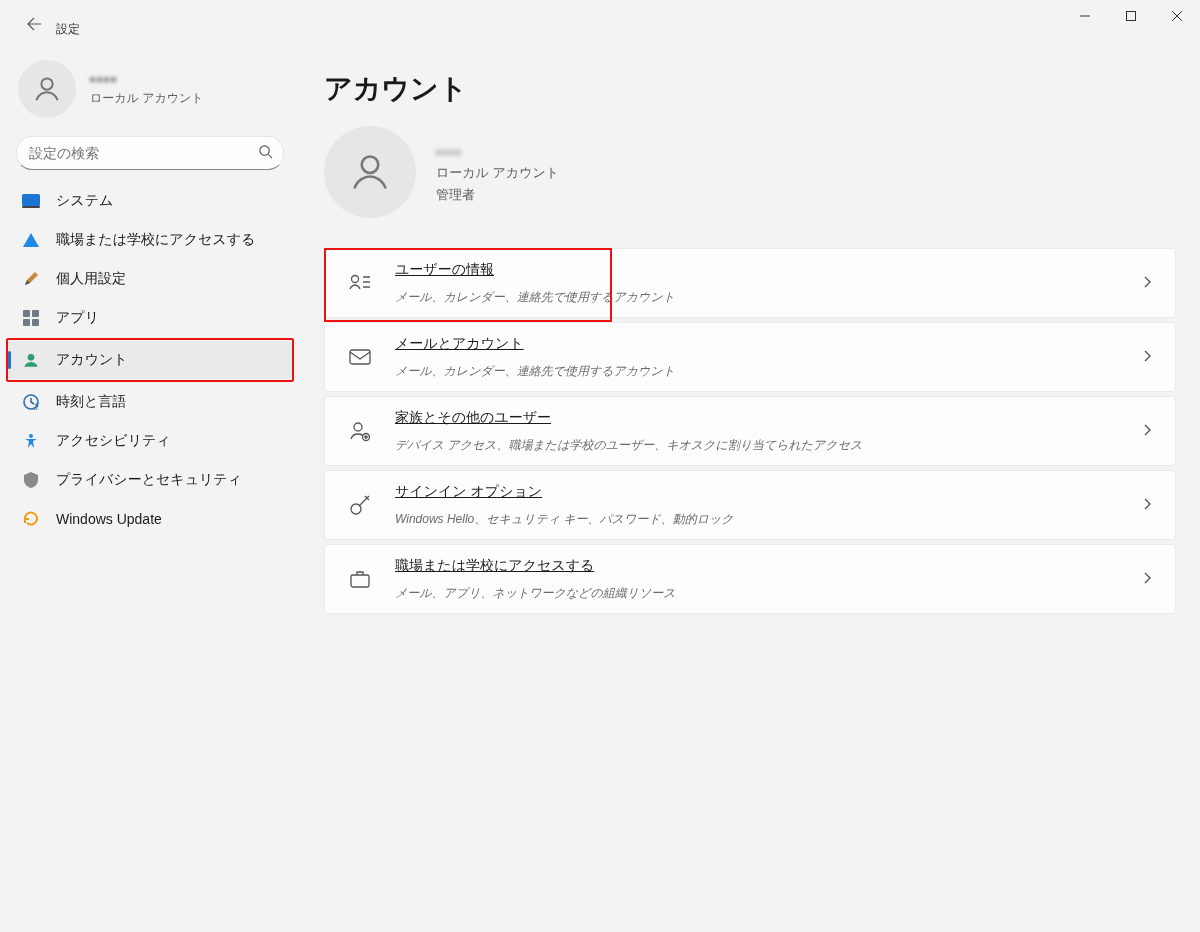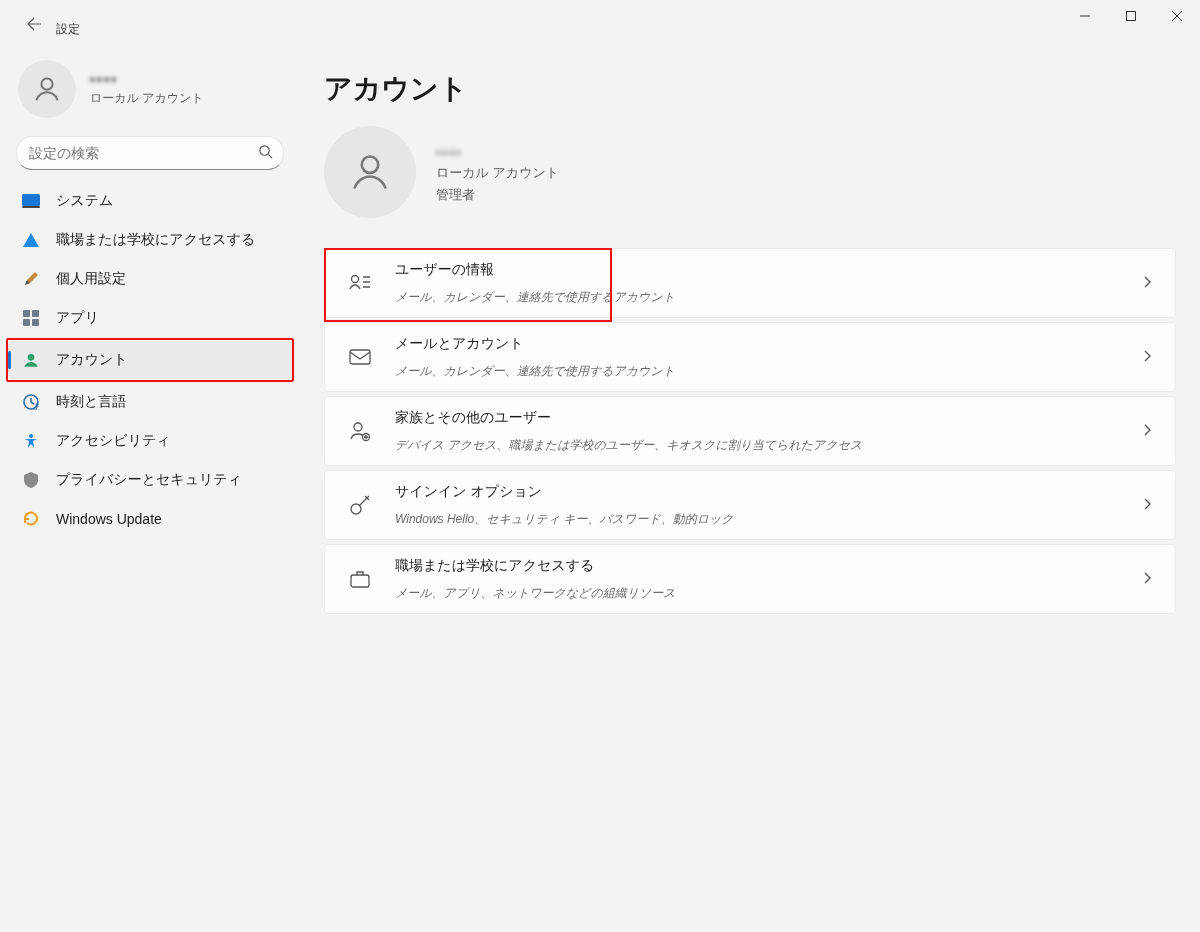--- a/index.html
+++ b/index.html
@@ -85,21 +85,21 @@
   .main-user-lines div { font-size: 13px; color: #5c5c5c; margin-top: 4px; }
 
   
   .card {
     background: #fdfdfd; border: 1px solid #eaeaea; border-radius: 4px;
     height: 70px; display: flex; align-items: center; padding: 0 22px;
     margin-bottom: 4px;
   }
   .card-ico { width: 26px; display: flex; justify-content: center; color: #555; margin-right: 22px; }
   .card-body { flex: 1; }
-  .card-title { font-size: 14px; }
+  .card-title { font-size: 14px; text-decoration: underline; }
   .card-sub { font-size: 12px; color: #6b6b6b; margin-top: 10px; font-style: italic; }
   .card-chevron { color: #555; }
   .highlight-card { position: relative; }
   .highlight-card::after {
     content: ""; position: absolute; left: -1px; top: -1px; width: 284px; height: 70px;
     border: 2px solid #e11; pointer-events: none;
   }
 
 </style>
 </head>

